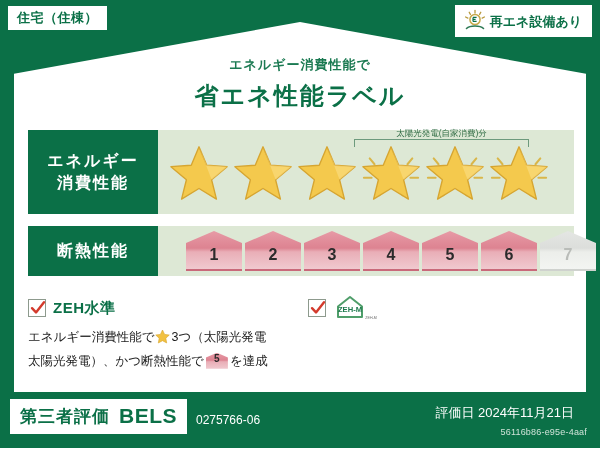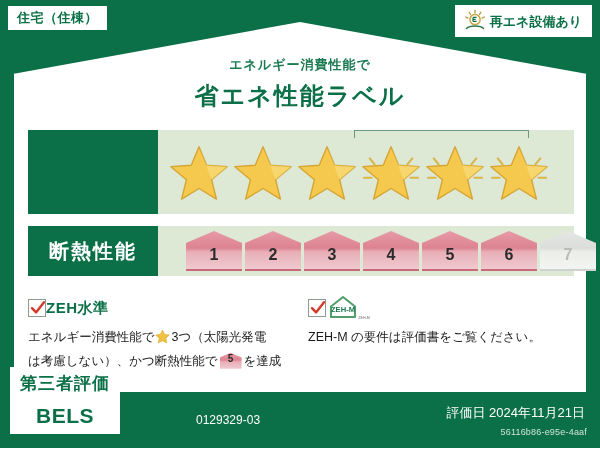--- a/index.html
+++ b/index.html
@@ -68,21 +68,21 @@
   }
   .row-body {
     background: #dde8d5;
     flex: 1; position: relative;
   }
   
   #row-energy { top: 130px; width: 546px; height: 84px; }
   #row-energy .row-label { width: 130px; font-size: 16px; line-height: 1.35; }
   
   #row-insul { top: 226px; width: 546px; height: 50px; }
-  #row-insul .row-label { width: 130px; font-size: 20px; }
+  #row-insul .row-label { width: 130px; font-size: 16px; }
 
   
   .stars {
     position: absolute; left: 0; top: 0; right: 0; bottom: 0;
     display: flex; align-items: center; padding-left: 10px; gap: 2px;
   }
   .star { width: 62px; height: 62px; position: relative; flex: none; }
   .star svg { display: block; width: 62px; height: 62px; }
   
   .solar-anno {
@@ -127,21 +127,21 @@
   }
   .grade.off .num { color: #b9bcb8; }
 
   
   .notes {
     position: absolute; left: 28px; top: 296px; width: 546px;
     display: flex; gap: 14px;
   }
   .note-col { width: 266px; }
   .note-head {
-    display: flex; align-items: center; height: 24px;
+    display: flex; align-items: center; gap: 7px; height: 24px;
   }
   .check {
     width: 18px; height: 18px; flex: none;
     border: 1.5px solid #8d9a8d; background: #fff;
     position: relative;
   }
   .check svg { position: absolute; left: 1px; top: 0px; }
   .note-title {
     color: #0b7047; font-size: 15px; font-weight: bold; letter-spacing: 0.5px;
     white-space: nowrap;
@@ -164,30 +164,29 @@
   .inline-grade .num {
     position: absolute; inset: 0; display: flex; align-items: flex-end;
     justify-content: center; font-size: 10px; font-weight: bold; color: #2b2b2b;
     z-index: 2; padding-bottom: 1px;
   }
   
   .bels-chip {
     position: absolute; left: 10px; bottom: 14px;
     background: #ffffff; display: flex; align-items: center; gap: 9px;
     padding: 5px 10px 6px 10px;
-    flex-direction: column;
   }
   .bels-jp { color: #0b7047; font-size: 17px; font-weight: bold; letter-spacing: 1px; }
   .bels-en { color: #0b7047; font-size: 21px; font-weight: bold; letter-spacing: 0.5px; }
   .bels-no {
     position: absolute; left: 196px; bottom: 21px;
     color: #ffffff; font-size: 12px;
   }
   .eval-date {
-    position: absolute; right: 15px; bottom: 26px;
+    position: absolute; right: 26px; bottom: 26px;
     color: #ffffff; font-size: 13px; text-align: right; white-space: nowrap;
   }
   .eval-hash {
     position: absolute; right: 13px; bottom: 11px;
     color: #cfe3d8; font-size: 9px; text-align: left; letter-spacing: 0.2px;
   }
 </style>
 </head>
 <body>
 
@@ -215,20 +214,22 @@
     <span>再エネ設備あり</span>
   </div>
 
   <div class="title-wrap">
     <div class="title-sub">エネルギー消費性能で</div>
     <div class="title-main">省エネ性能ラベル</div>
   </div>
 
   <div class="row" id="row-energy">
     <div class="row-label">
+      <span>エネルギー</span>
+      <span>消費性能</span>
     </div>
     <div class="row-body">
       <div class="stars" id="stars-container">
           <div class="star">
             <svg viewBox="0 0 64 64">
               <path d="M32 6 L40 25 L61 26.5 L45 40 L50 60 L32 49 L14 60 L19 40 L3 26.5 L24 25 Z" fill="#f4c94d" stroke="#d6a531" stroke-width="1.4" stroke-linejoin="round"></path>
               <path d="M32 6 L40 25 L61 26.5 L45 40 Z" fill="#fbe08a" opacity="0.55"></path>
             </svg>
           </div>
           <div class="star">
@@ -280,20 +281,21 @@
                 <line x1="60" y1="38" x2="52" y2="38"></line>
                 <line x1="20" y1="56" x2="24" y2="50"></line>
                 <line x1="44" y1="56" x2="40" y2="50"></line>
               </g>
               <path d="M32 6 L40 25 L61 26.5 L45 40 L50 60 L32 49 L14 60 L19 40 L3 26.5 L24 25 Z" fill="#f4c94d" stroke="#d6a531" stroke-width="1.4" stroke-linejoin="round"></path>
               <path d="M32 6 L40 25 L61 26.5 L45 40 Z" fill="#fbe08a" opacity="0.55"></path>
             </svg>
           </div>
         </div>
       <div class="solar-anno">
+        <div class="cap">太陽光発電(自家消費)分</div>
         <div class="bracket"></div>
       </div>
     </div>
   </div>
 
   <div class="row" id="row-insul">
     <div class="row-label">
       <span>断熱性能</span>
     </div>
     <div class="row-body">
@@ -338,45 +340,44 @@
           <svg width="16" height="16" viewBox="0 0 16 16">
             <path d="M2 8.2 L6 12.4 L14 2.2" stroke="#d33a2c" stroke-width="2.4" fill="none" stroke-linecap="round" stroke-linejoin="round"></path>
           </svg>
         </span>
         <span class="note-title">ZEH水準</span>
       </div>
       <div class="note-body">
         <span>エネルギー消費性能で</span><span class="inline-star"><svg width="15" height="15" viewBox="0 0 24 24">
               <path d="M12 1.6 15.3 8.6 22.8 9.6 17.3 14.8 18.7 22.3 12 18.7 5.3 22.3 6.7 14.8 1.2 9.6 8.7 8.6Z" fill="#f2c141" stroke="#d8a72f" stroke-width="1"></path>
             </svg></span><span>3つ（太陽光発電</span><br>
-        <span>は考慮しない）、かつ断熱性能で</span><span class="inline-grade"><span class="body"></span><span class="num">5</span></span><span>を達成</span>
+        <span>太陽光発電）、かつ断熱性能で</span><span class="inline-grade"><span class="body"></span><span class="num">5</span></span><span>を達成</span>
       </div>
     </div>
 
     <div class="note-col">
       <div class="note-head">
         <span class="check">
           <svg width="16" height="16" viewBox="0 0 16 16">
             <path d="M2 8.2 L6 12.4 L14 2.2" stroke="#d33a2c" stroke-width="2.4" fill="none" stroke-linecap="round" stroke-linejoin="round"></path>
           </svg>
         </span>
         <span class="zehm-logo">
           <svg width="46" height="28" viewBox="0 0 46 28">
             <path d="M4 12.5 L16 3 L28 12.5 L28 23 L4 23 Z" fill="#ffffff" stroke="#4f9e6a" stroke-width="2" stroke-linejoin="round"></path>
             <text x="16" y="17.6" font-family="Liberation Sans, sans-serif" font-size="7.6" font-weight="bold" fill="#1d7a4d" text-anchor="middle">ZEH-M</text>
             <text x="37" y="25" font-family="Liberation Sans, sans-serif" font-size="3.6" fill="#6b6b6b" text-anchor="middle">ZEH-M</text>
           </svg>
         </span>
       </div>
-      <div class="note-body">ZEH-M の要件は評価書をご覧ください。</div>
     </div>
 
   </div>
 
   <div class="bels-chip">
     <span class="bels-jp">第三者評価</span>
     <span class="bels-en">BELS</span>
   </div>
-  <div class="bels-no">0129329-03</div>
+  <div class="bels-no">0275766-06</div>
   <div class="eval-date">評価日 2024年11月21日</div>
   <div class="eval-hash">56116b86-e95e-4aaf</div>
 
 </div>
 
 </body></html>

